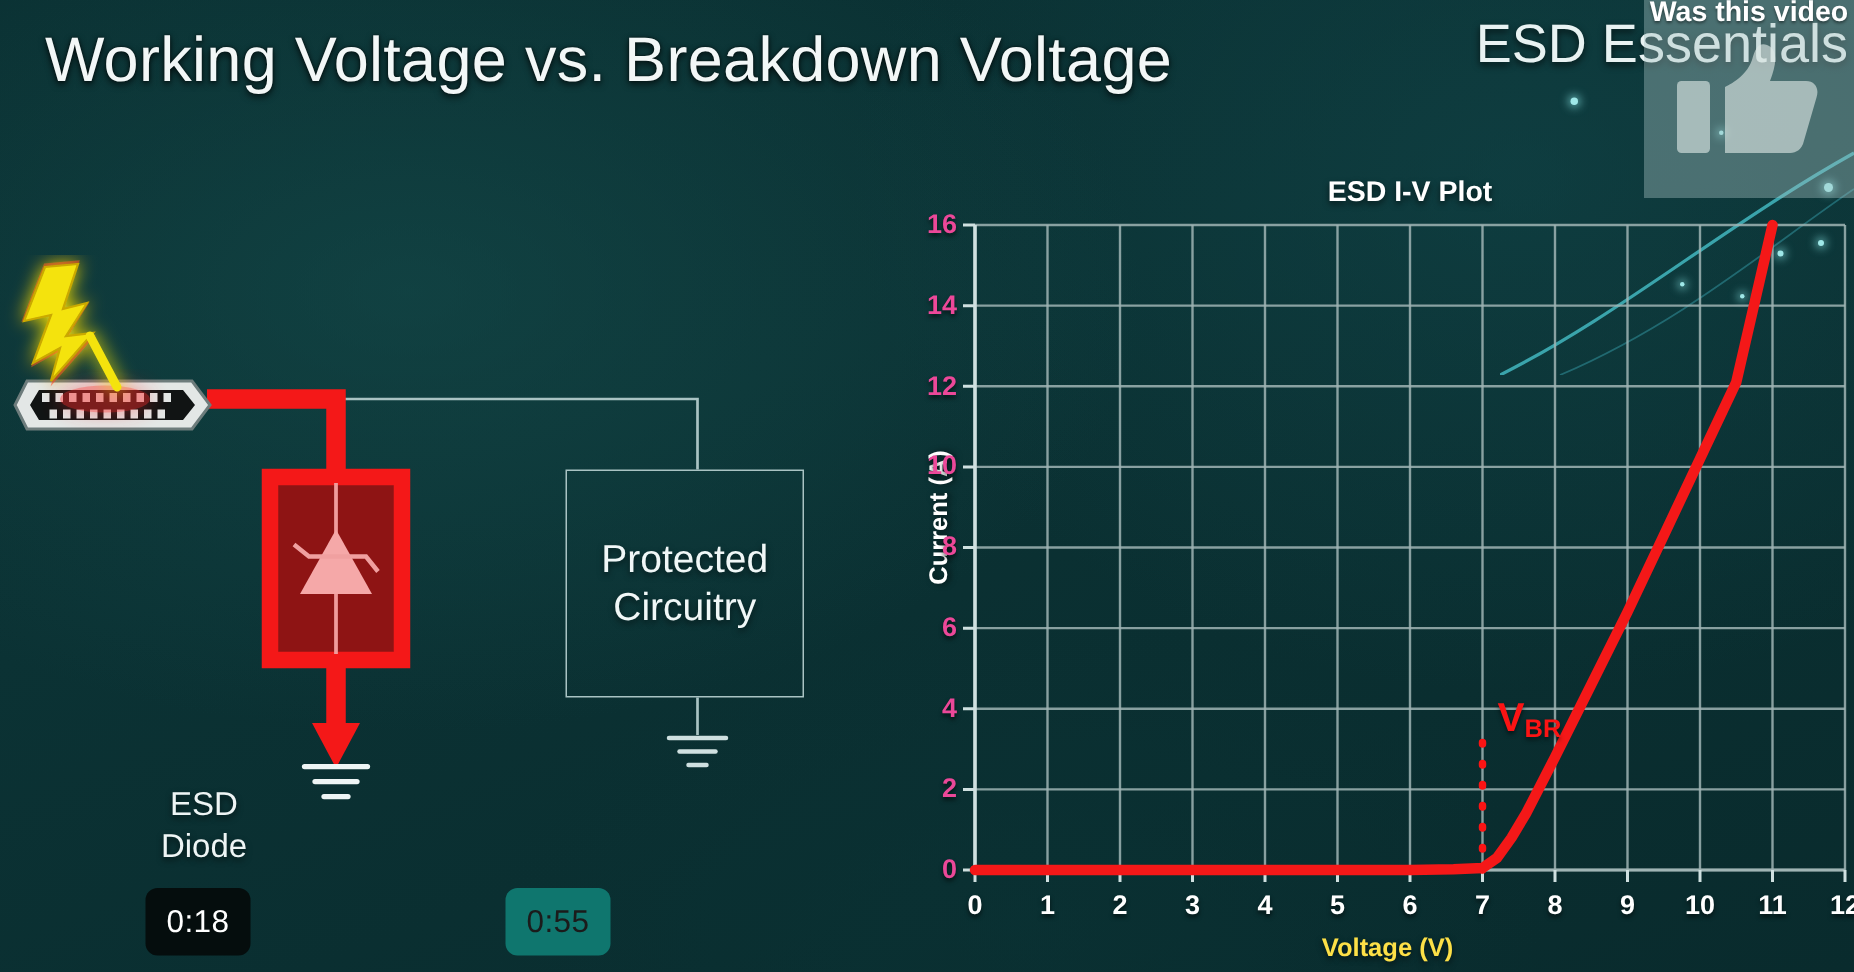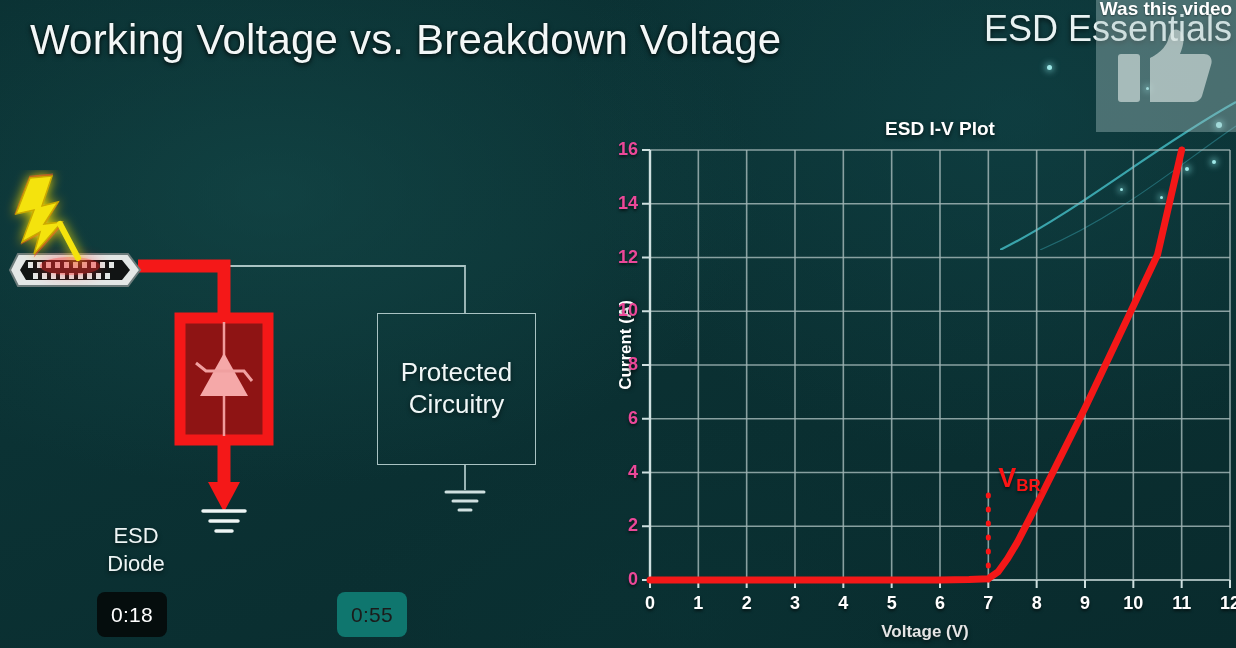--- a/index.html
+++ b/index.html
@@ -77,21 +77,21 @@
   }
   #chart-title { left:180px; width:350px; }
   #ylabel {
     position:absolute; left:-34px; top:225px; width:150px;
     transform:rotate(-90deg); transform-origin:center;
     text-align:center; font-size:17px; font-weight:700; color:#ffffff;
     text-shadow:0 2px 4px rgba(0,0,0,.6);
   }
   #xlabel {
     position:absolute; left:0; right:0; top:512px; text-align:center;
-    font-size:17px; font-weight:700; color:#e5e5e5;
+    font-size:17px; font-weight:700; color:#fde047;
     text-shadow:0 2px 4px rgba(0,0,0,.6);
   }
   #xlabel { left:60px; width:560px; }
   .ytick {
     position:absolute; right:0; width:34px; text-align:right;
     font-size:18px; font-weight:700; color:#ec4899;
     transform:translateY(-11px);
     text-shadow:0 2px 3px rgba(0,0,0,.6);
   }
   .xtick {

